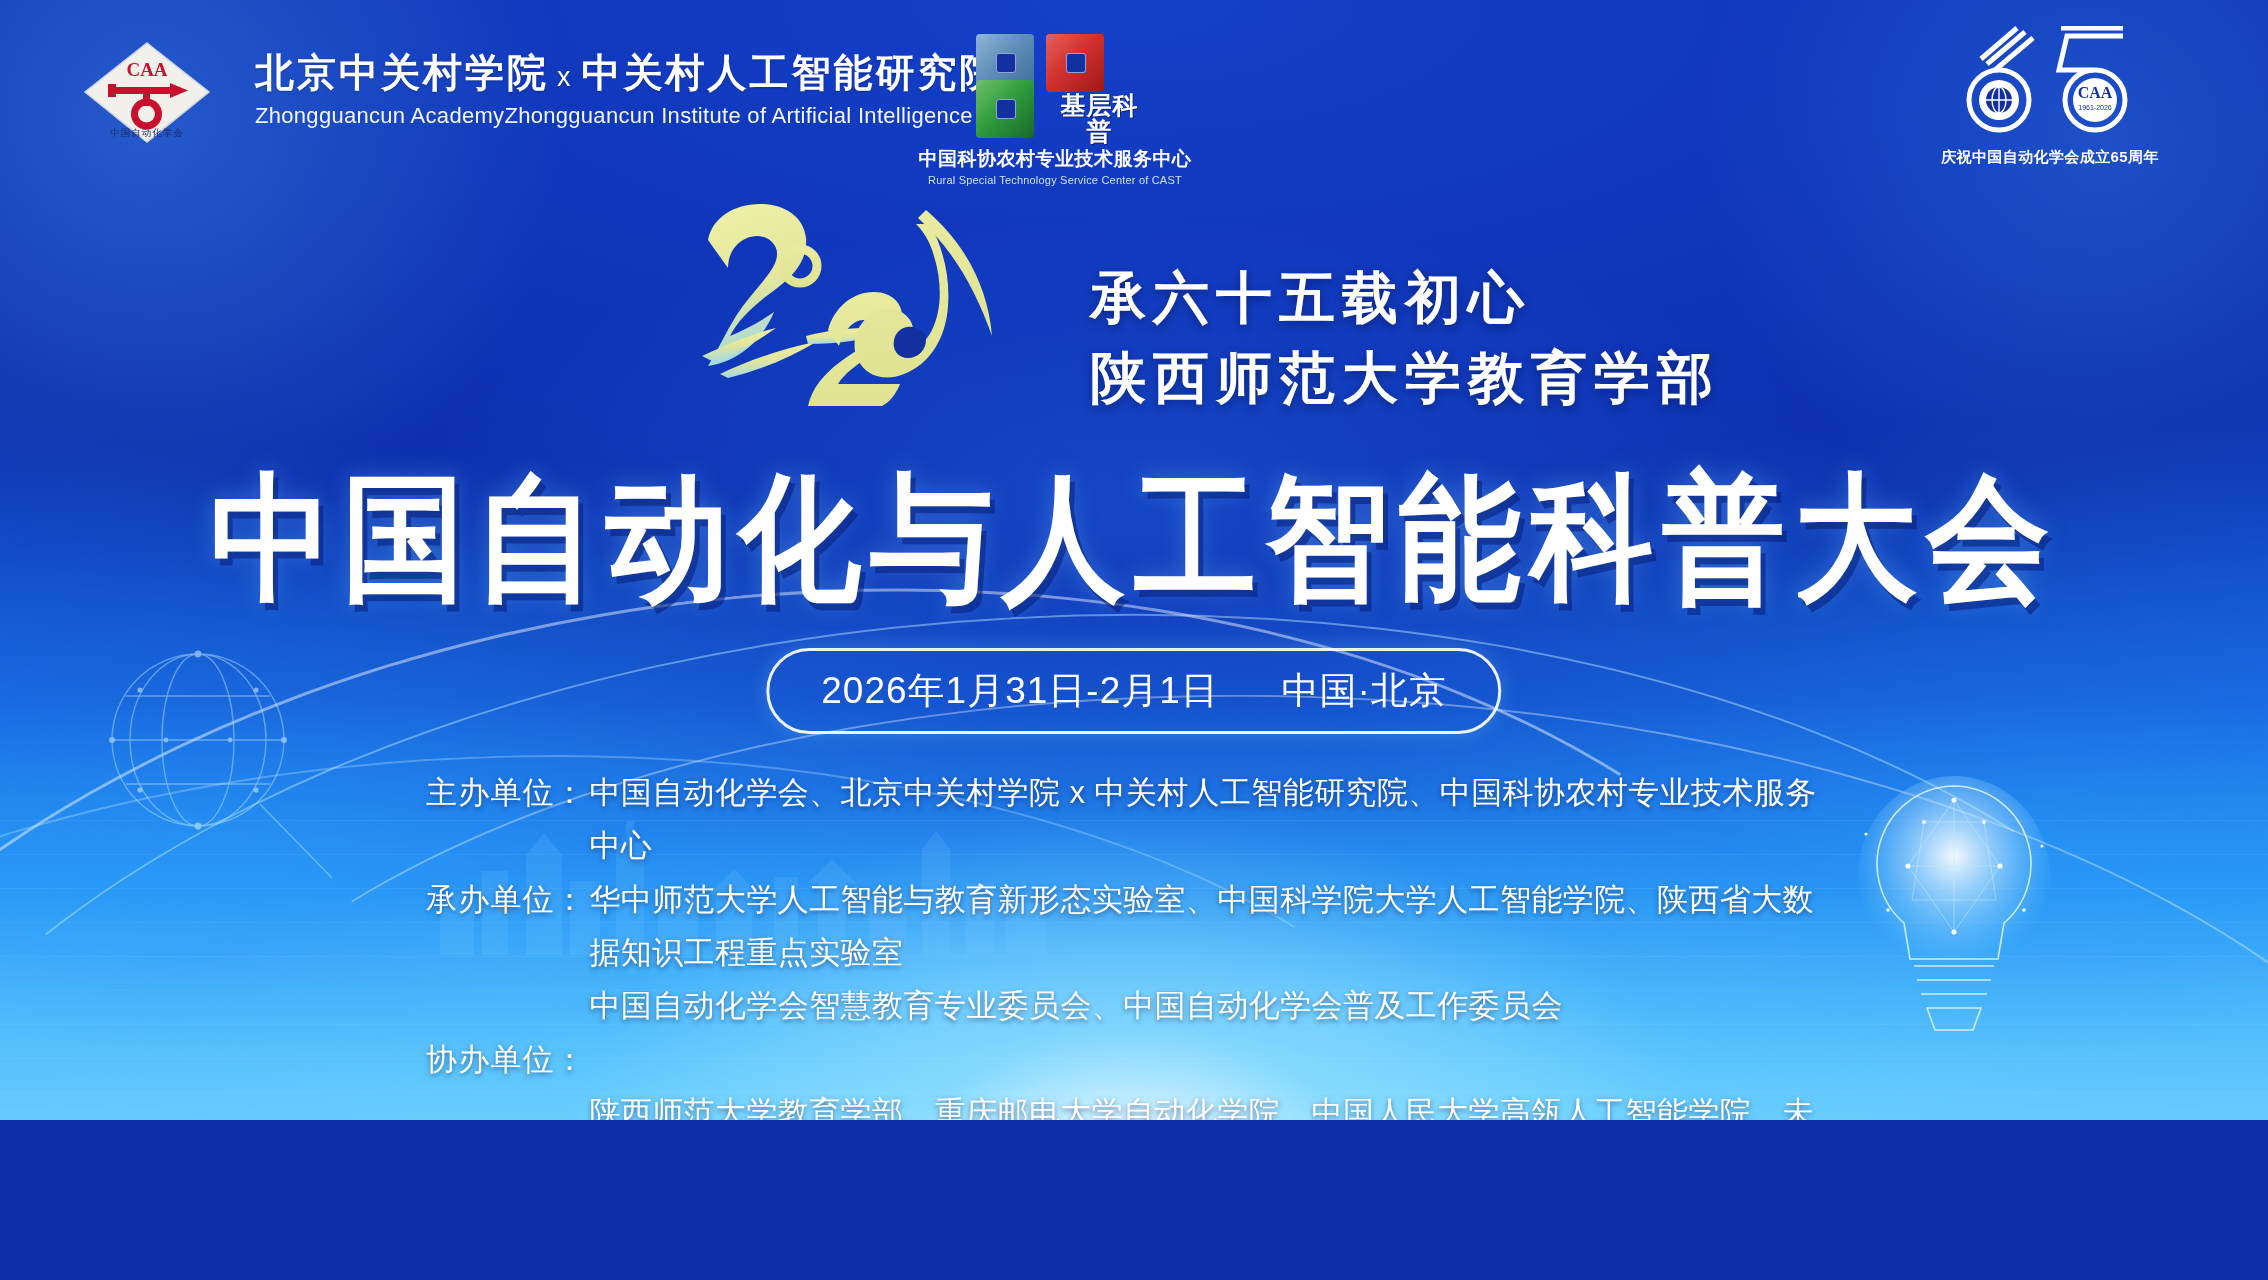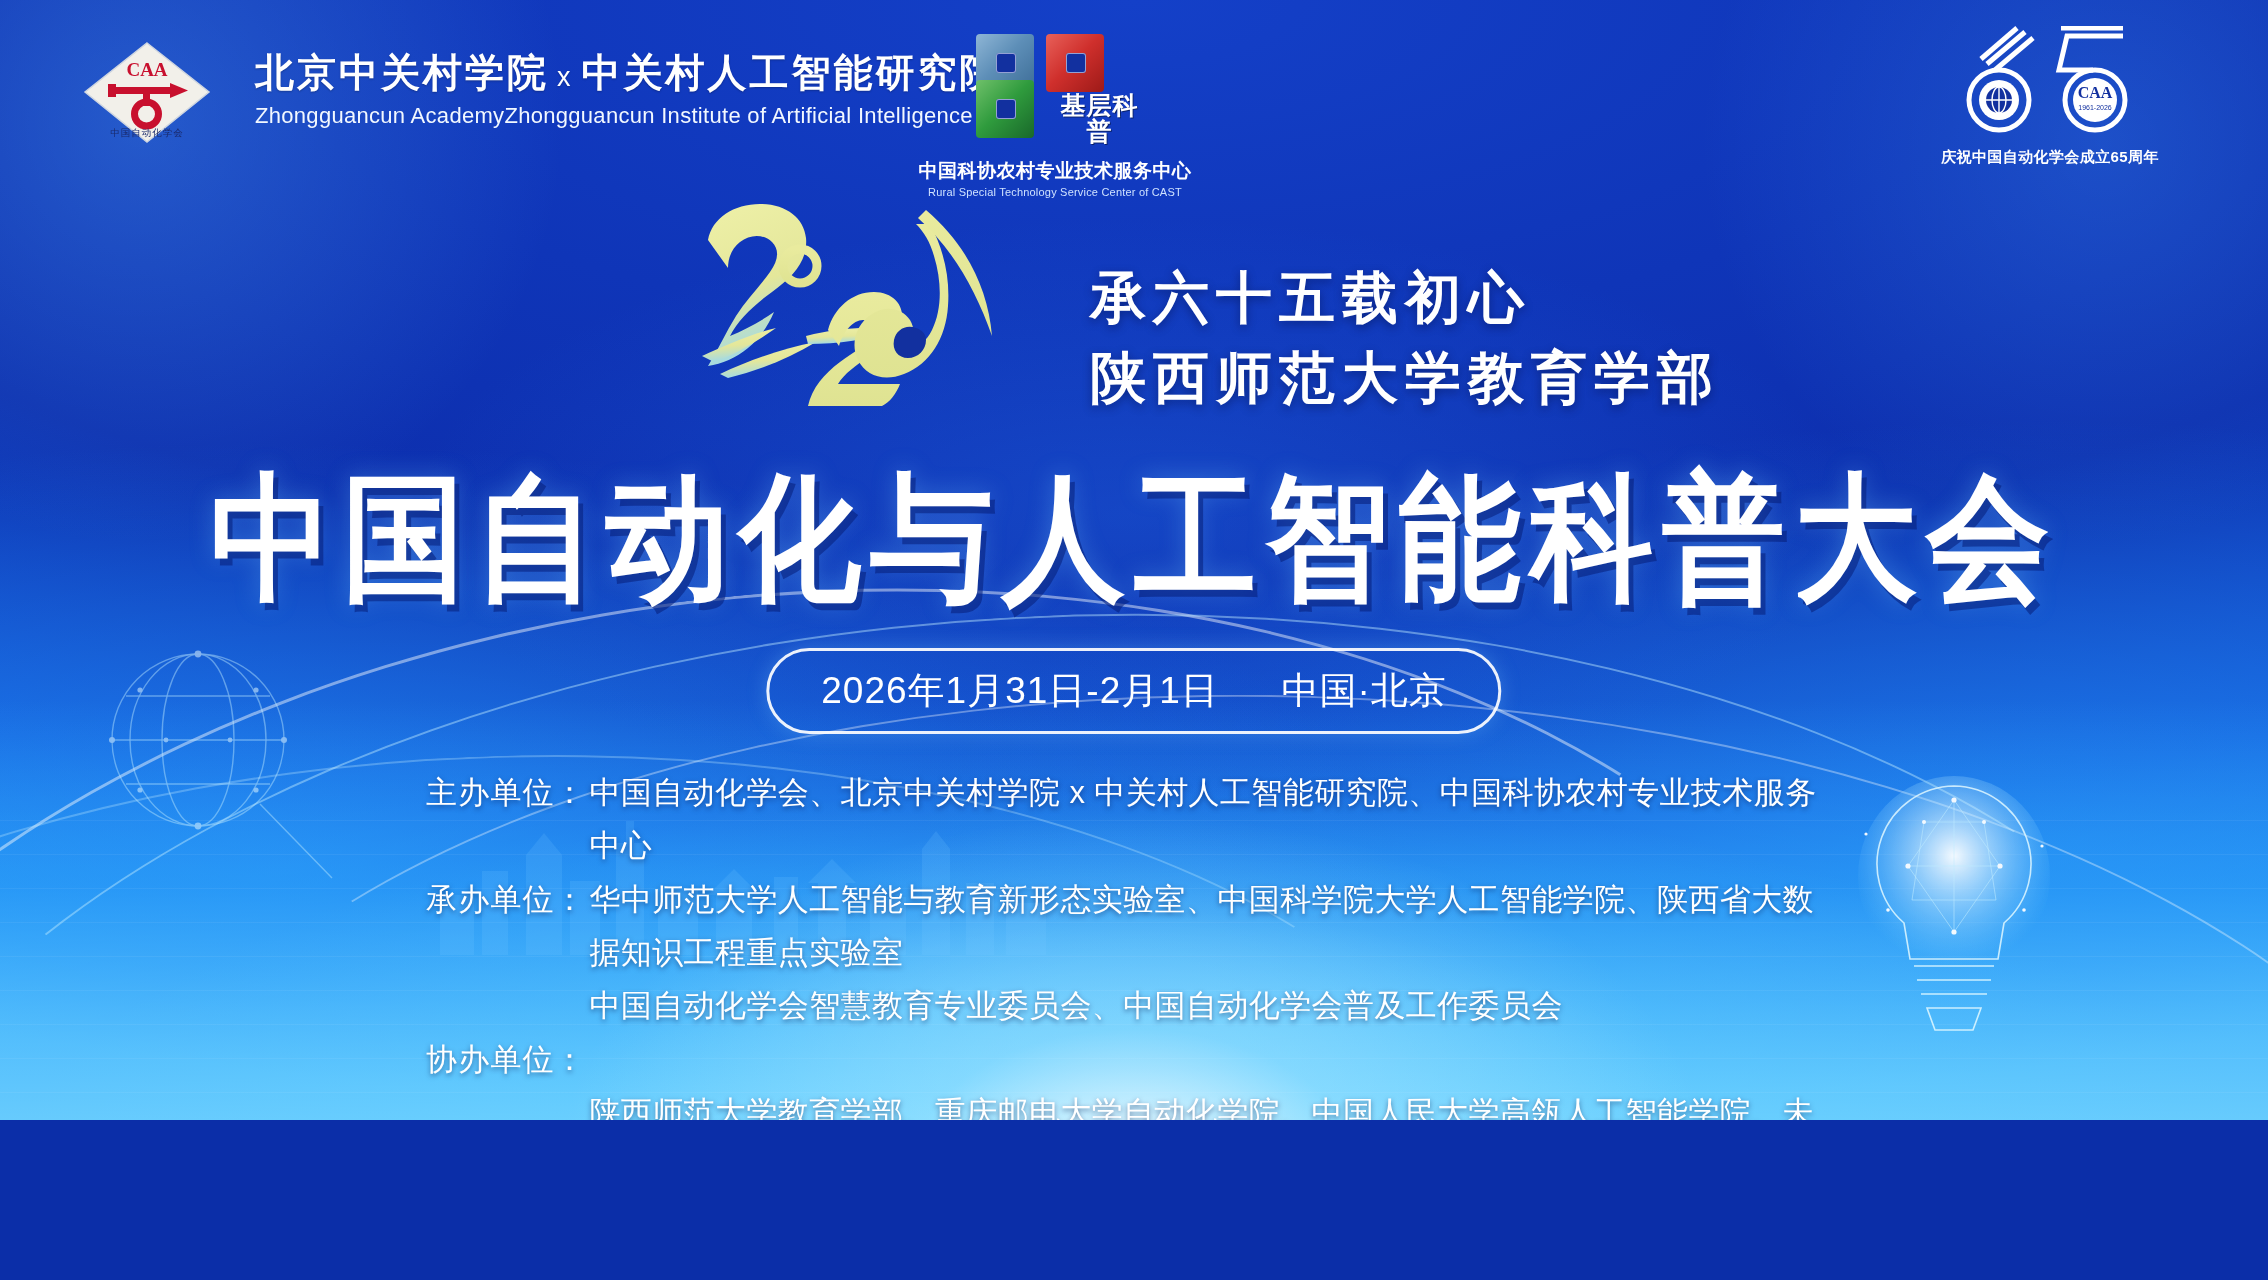--- a/index.html
+++ b/index.html
@@ -65,21 +65,21 @@
   .cube .hole{position:absolute;left:20px;top:19px;width:20px;height:20px;border-radius:3px;
     background:#12309f;box-shadow:inset 0 0 0 1px rgba(255,255,255,.55);}
   .cube-blue{left:8px;top:2px;}
   .cube-blue .face{background:linear-gradient(135deg,#8fb6d6 0%,#5e8fb8 45%,#3c6c96 100%);}
   .cube-red{left:78px;top:2px;}
   .cube-red .face{background:linear-gradient(135deg,#e8615a 0%,#cf2f2c 48%,#9d1a18 100%);}
   .cube-green{left:8px;top:48px;}
   .cube-green .face{background:linear-gradient(135deg,#6fc06a 0%,#2f9b3d 48%,#19682a 100%);}
   .cast-word{position:absolute;left:86px;top:44px;width:92px;color:#fff;font-weight:800;
     font-size:25px;line-height:1.04;letter-spacing:1px;text-shadow:1px 1px 0 rgba(0,0,0,.45);margin-top:16px;}
-  .cast-cn{margin-top:18px;font-size:19px;font-weight:700;color:#ffffff;letter-spacing:.5px;white-space:nowrap;}
+  .cast-cn{margin-top:6px;font-size:19px;font-weight:700;color:#ffffff;letter-spacing:.5px;white-space:nowrap;}
   .cast-en{margin-top:2px;font-size:11px;color:#cfe2ff;letter-spacing:.2px;white-space:nowrap;}
 
   .anniv{position:absolute;right:88px;top:26px;width:260px;text-align:center;}
   .anniv-mark{width:190px;height:112px;margin:0 auto;}
   .anniv-cn{margin-top:6px;font-size:15px;font-weight:700;color:#ffffff;letter-spacing:.4px;white-space:nowrap;}
 
   
   .hero-year{position:absolute;left:690px;top:188px;width:400px;height:230px;}
   .slogan{position:absolute;left:1090px;top:258px;color:#ffffff;
     font-size:56px;font-weight:800;line-height:1.42;letter-spacing:7px;white-space:nowrap;

